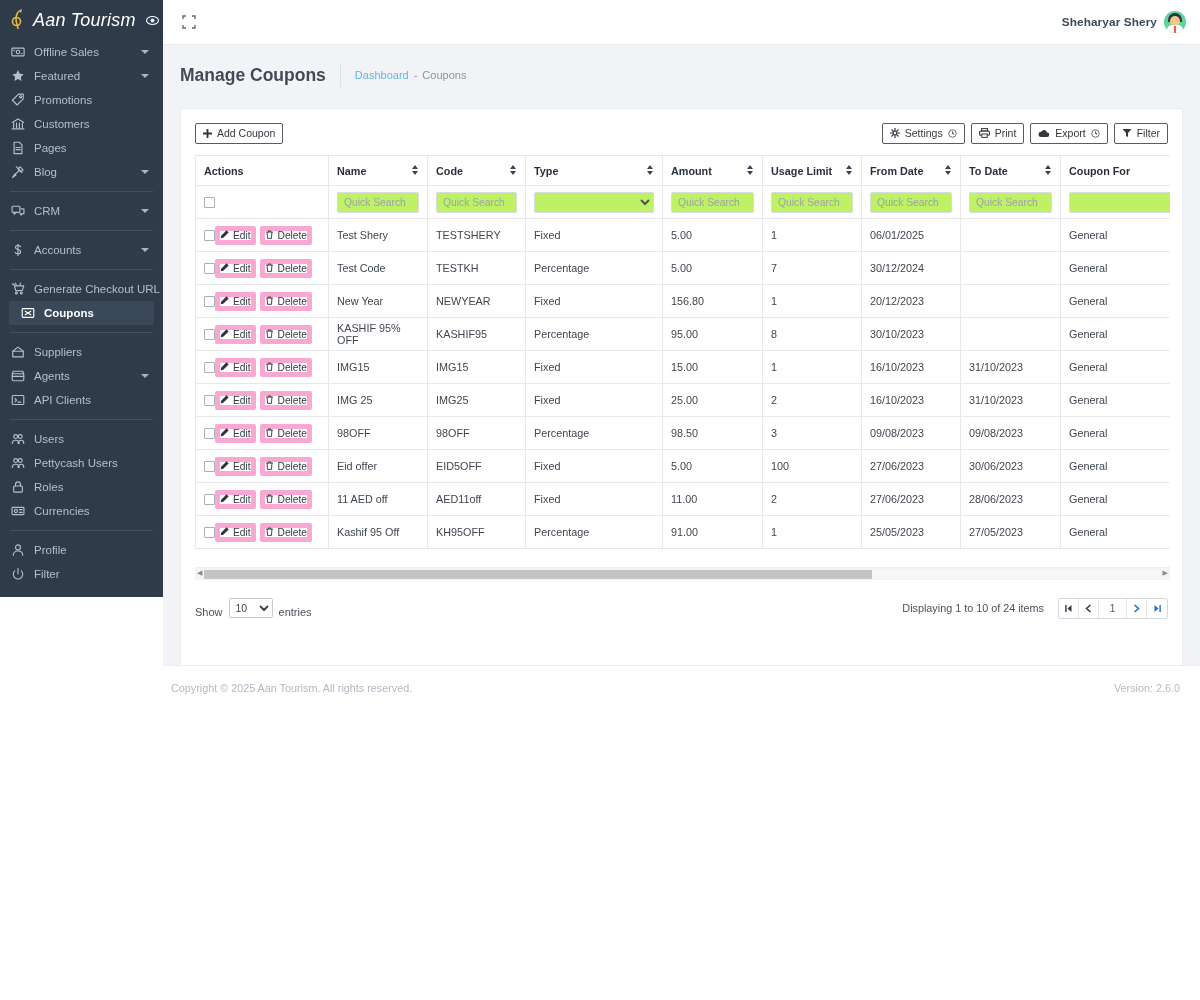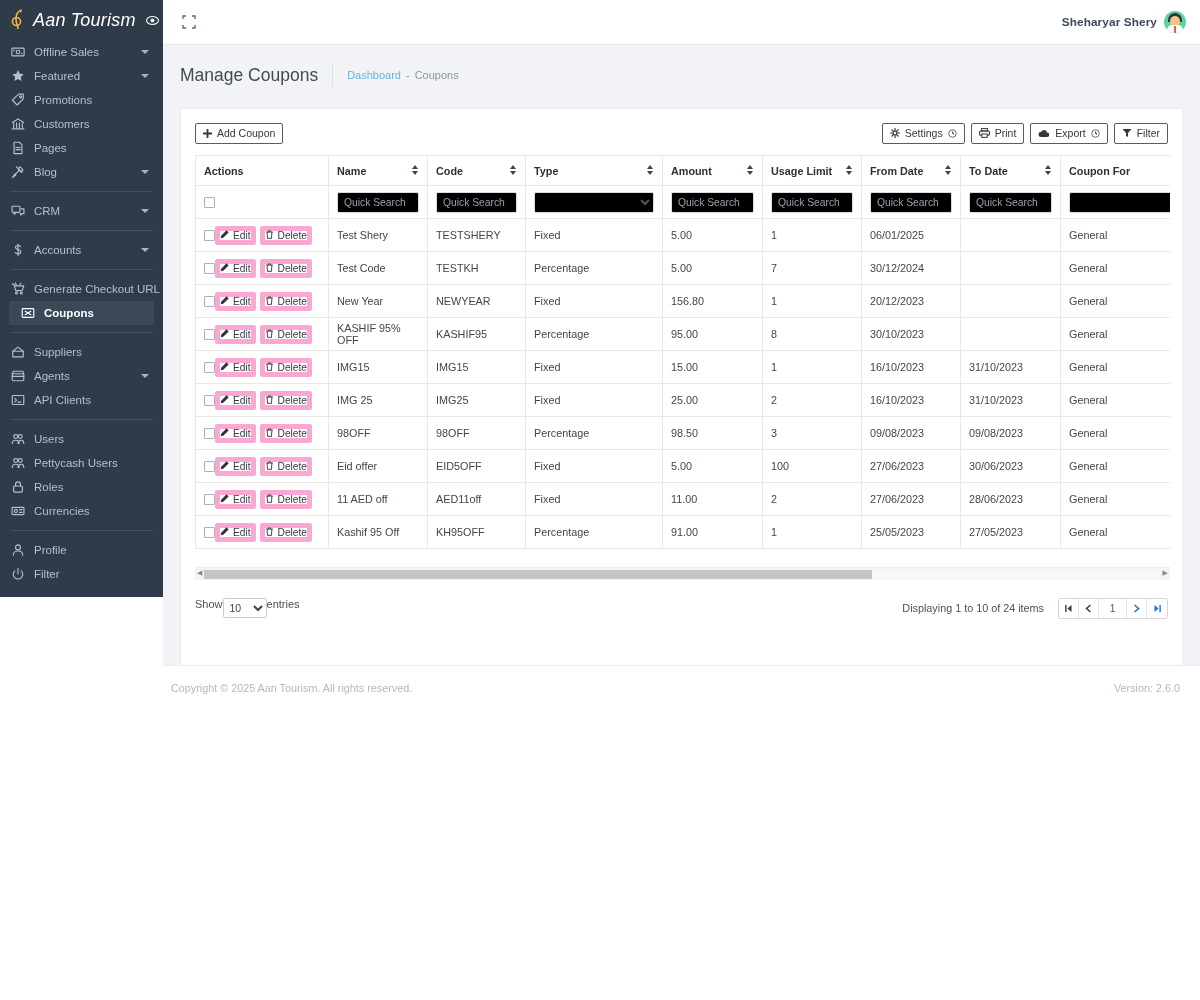--- a/index.html
+++ b/index.html
@@ -98,21 +98,21 @@
     position: absolute; left: 163px; top: 45px;
     width: 1037px; height: 620px;
     background: #f2f3f6;
   }
   .page-head {
     display: flex; align-items: center; gap: 0;
     padding: 14px 0 0 17px;
     height: 46px;
   }
   .page-title {
-    font-size: 17.5px; color: #434a54; font-weight: normal;
+    font-size: 17.5px; color: #434a54; font-weight: bold;
     padding-right: 14px;
   }
   .crumb-sep-line { width:1px; height:24px; background:#dcdfe4; margin-right:14px;}
   .crumbs { font-size: 11px; color: #8b949f; display:flex; align-items:center; gap:5px;}
   .crumbs a { color: #62b6e8; text-decoration: none; }
 
   .card {
     position: absolute; left: 17px; top: 63px;
     width: 1003px; height: 598px;
     background: #ffffff;
@@ -160,21 +160,21 @@
   .sort-ico i.up { border-bottom:4px solid #3b4250; }
   .sort-ico i.dn { border-top:4px solid #3b4250; }
 
   .filter-row td { height: 34px; }
   .qs {
     width: 100%; height: 21px;
     border: 1px solid #d8dce1; border-radius: 2px;
     font-size: 10.3px; color: #6a727c;
     padding: 0 6px;
     font-family: "Liberation Sans", sans-serif;
-    background:#000000;
+    background:#bef264;
   }
   .qs::placeholder { color: #9aa1ab; }
   select.qs { padding: 0 3px; color:#555; }
   input[type=checkbox].cb {
     width: 11px; height: 11px; margin:0;
     appearance:none; -webkit-appearance:none;
     border:1px solid #a9b0b9; border-radius:1px; background:#fff;
     display:inline-block; vertical-align:middle;
   }
   .act-cell { white-space: nowrap; }
@@ -201,21 +201,21 @@
   .hscroll .track { position:absolute; left:9px; right:9px; top:2px; height:9px; background:#f7f7f7; }
   .hscroll .thumb { position:absolute; left:9px; top:2px; width:668px; height:9px; background:#c4c4c4; }
   .hscroll .ar { position:absolute; font-size:7px; color:#8a8a8a; top:1px;}
   .hscroll .ar.l{left:2px;} .hscroll .ar.r{right:2px;}
 
   .tbl-foot {
     display:flex; align-items:center; justify-content:space-between;
     margin-top: 16px; height: 24px;
     font-size: 11px; color: #4a515b;
   }
-  .show-box { display:flex; align-items:flex-start; }
+  .show-box { display:flex; align-items:flex-end; gap:6px; }
   .show-sel {
     height: 20px; font-size: 10.5px; border:1px solid #c8ccd2; border-radius:2px;
     background:#fff; color:#3d444c; padding:0 2px;
     font-family:"Liberation Sans",sans-serif;
   }
   .pager { display:flex; align-items:center; gap: 14px; }
   .pg-info { font-size:10.8px; color:#4a515b; }
   .pg-group { display:flex; border:1px solid #d4d8dd; border-radius:2px; overflow:hidden; height:21px; }
   .pg-btn {
     width: 20px; height: 19px; display:flex; align-items:center; justify-content:center;

